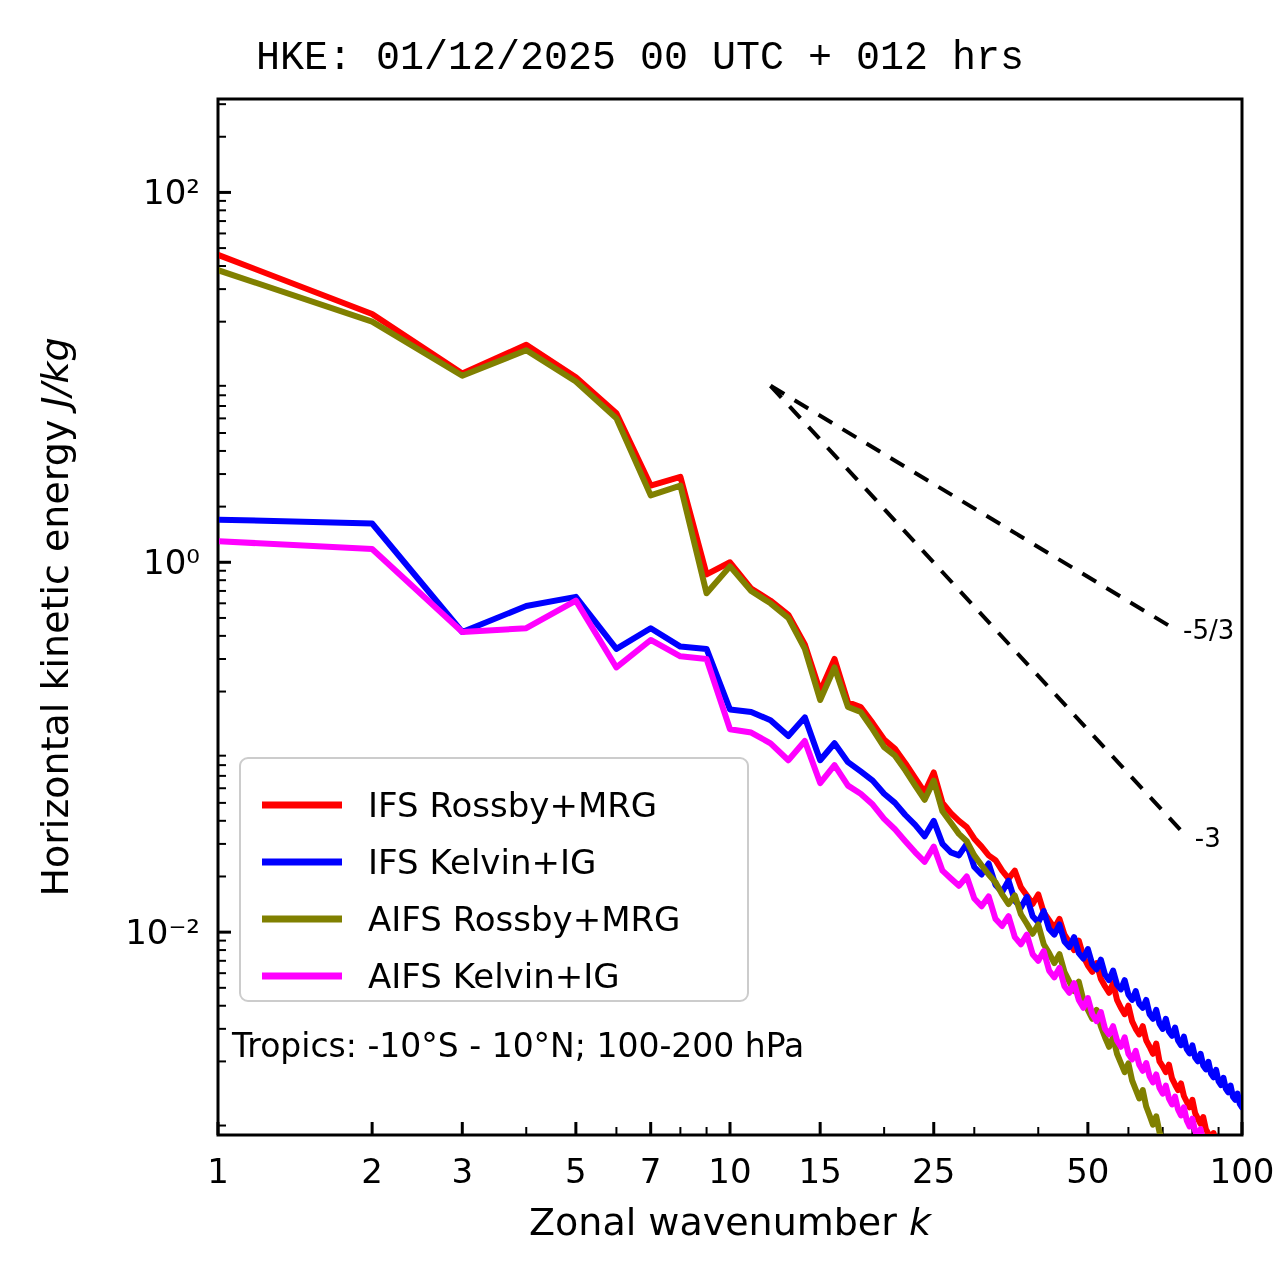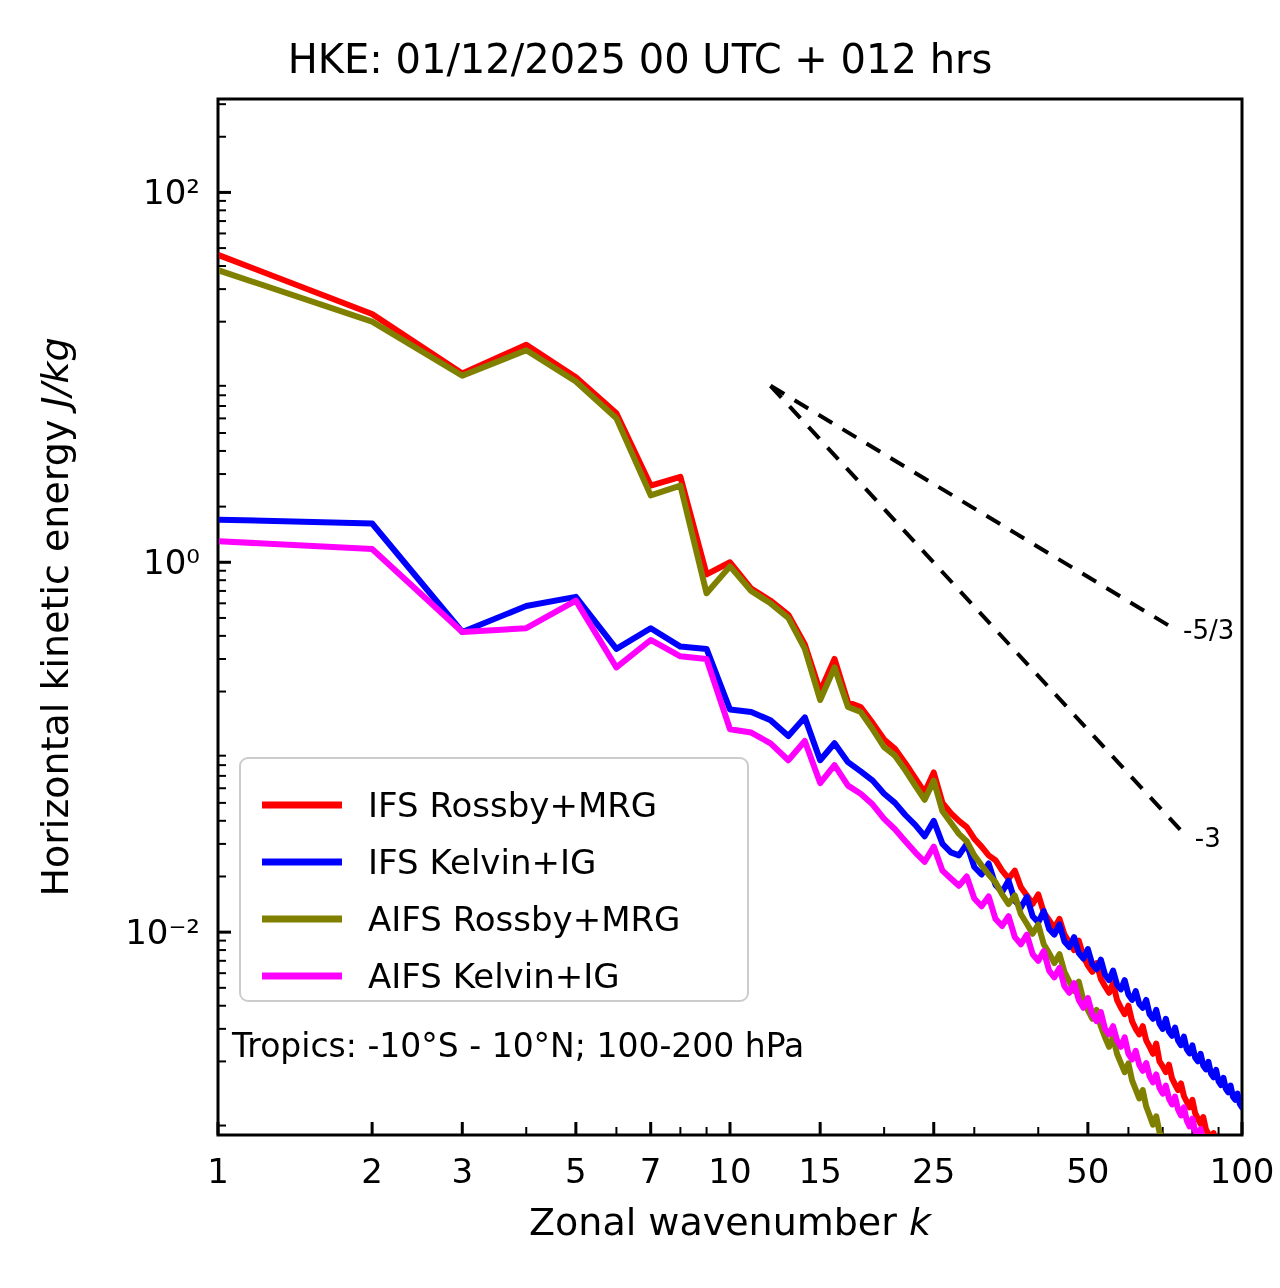--- a/index.html
+++ b/index.html
@@ -22,20 +22,21 @@
   #chart-title {
     position: absolute;
     left: 0;
     top: 36px;
     width: 1280px;
     text-align: center;
     font-size: 40px;
     color: #000000;
     letter-spacing: 0px;
     white-space: nowrap;
+    font-family: Liberation Mono, monospace;
   }
   #plot-svg {
     position: absolute;
     left: 0;
     top: 0;
   }
   .axis-title {
     font-size: 38px;
     fill: #000000;
   }

